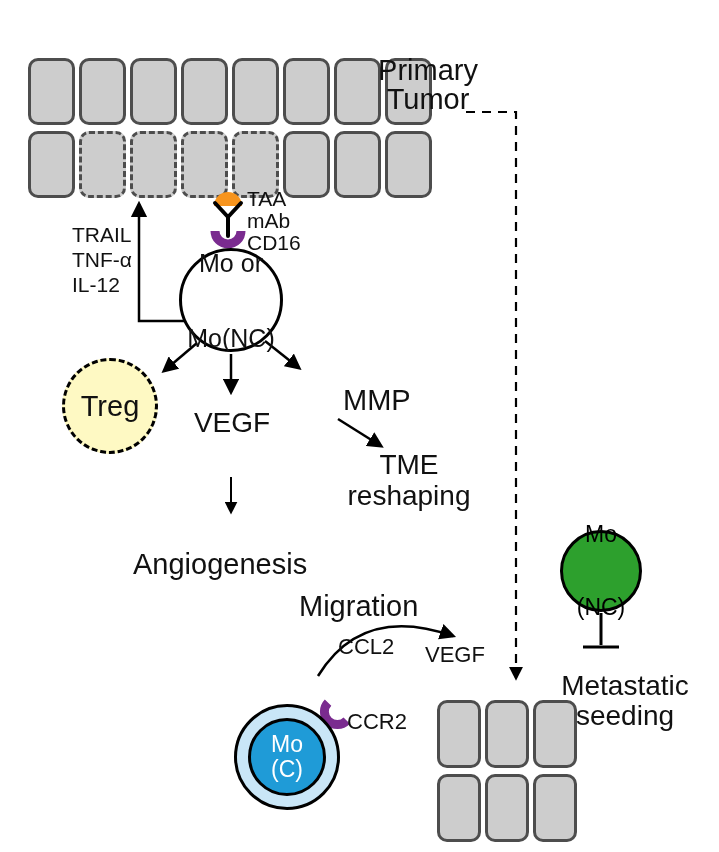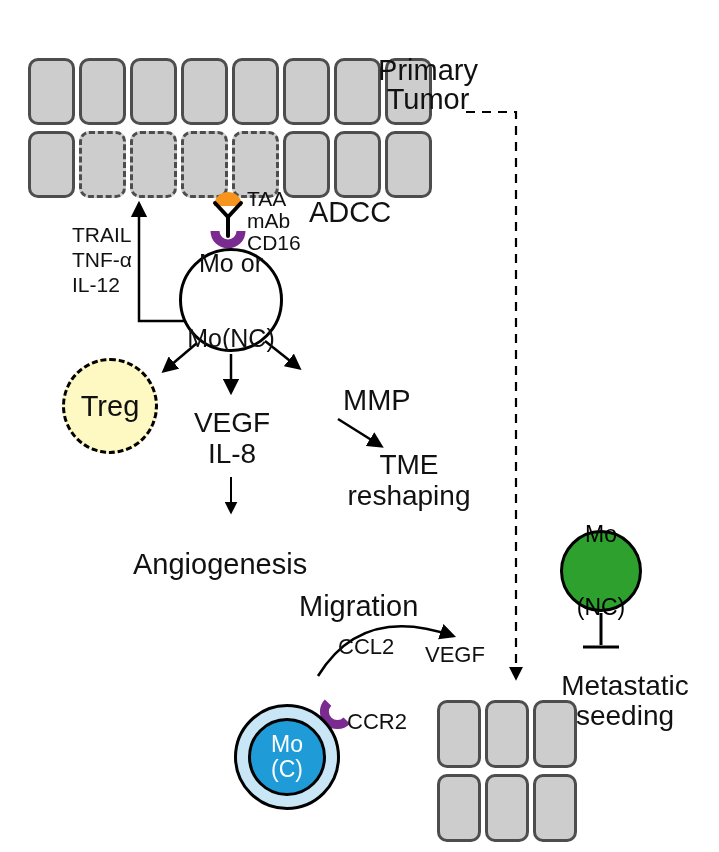--- a/index.html
+++ b/index.html
@@ -134,25 +134,23 @@
 
   <div class="lbl sm" style="left:72px; top:223px; line-height:1.19;">
     <div>TRAIL</div>
     <div>TNF-α</div>
     <div>IL-12</div>
   </div>
 
   <div class="lbl sm" style="left:247px; top:187px;">TAA</div>
   <div class="lbl sm" style="left:247px; top:209px;">mAb</div>
   <div class="lbl sm" style="left:247px; top:231px;">CD16</div>
-  <div class="lbl xl" style="left:309px; top:196px;">ADCC</div>
 
   <div class="lbl lg center lh" style="left:186px; top:407px; width:92px;">
     <div>VEGF</div>
-    <div>IL-8</div>
   </div>
 
   <div class="lbl xl" style="left:133px; top:548px;">Angiogenesis</div>
 
   <div class="lbl xl" style="left:301px; top:384px;margin-left:42px;">MMP</div>
 
   <div class="lbl lg center lh" style="left:347px; top:449px; width:124px;">
     <div>TME</div>
     <div>reshaping</div>
   </div>

